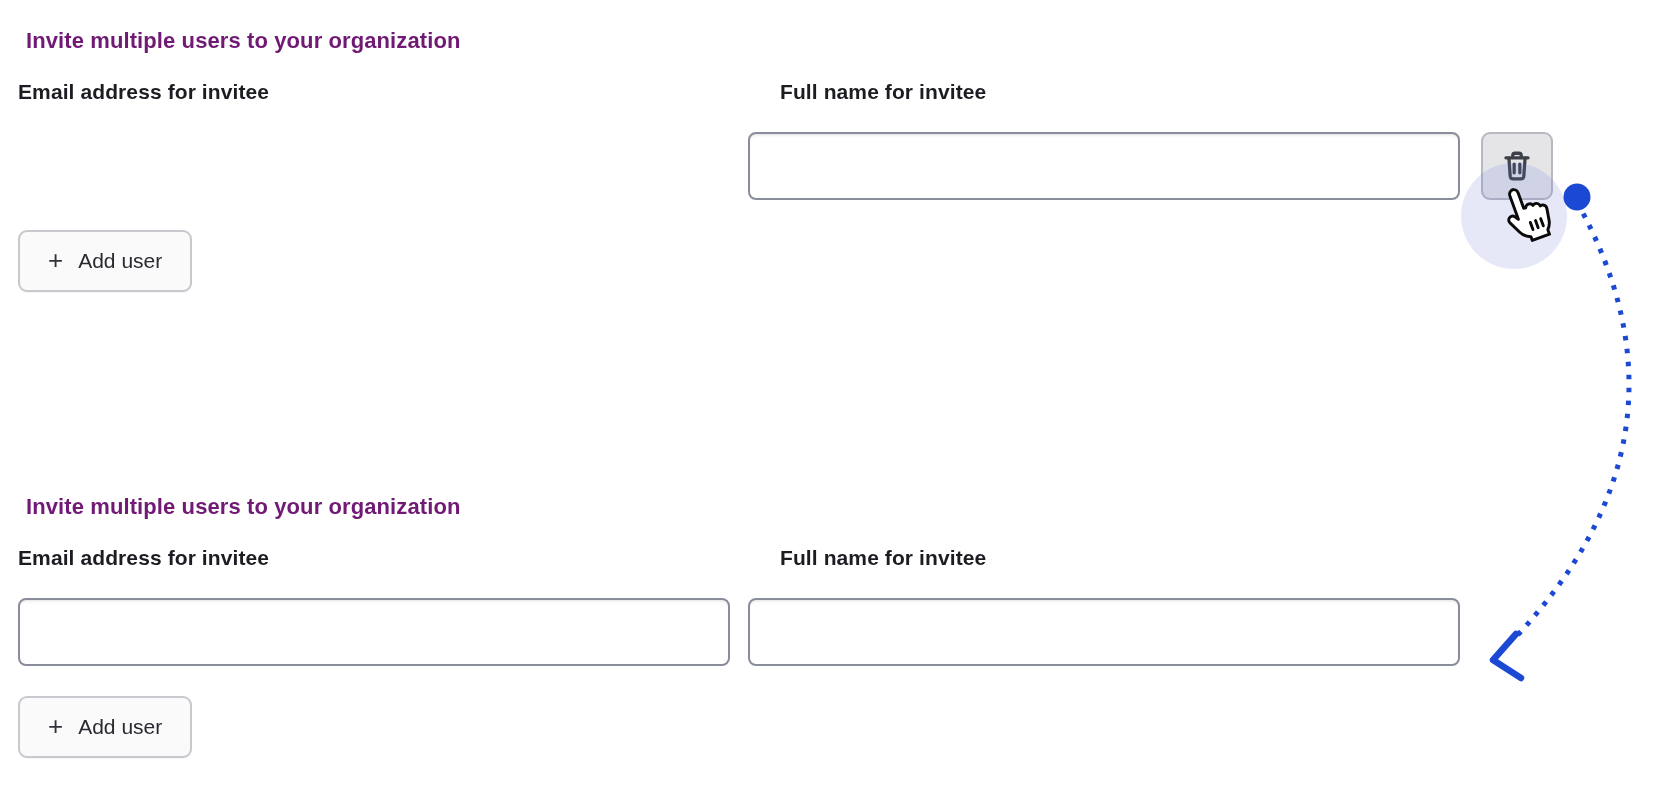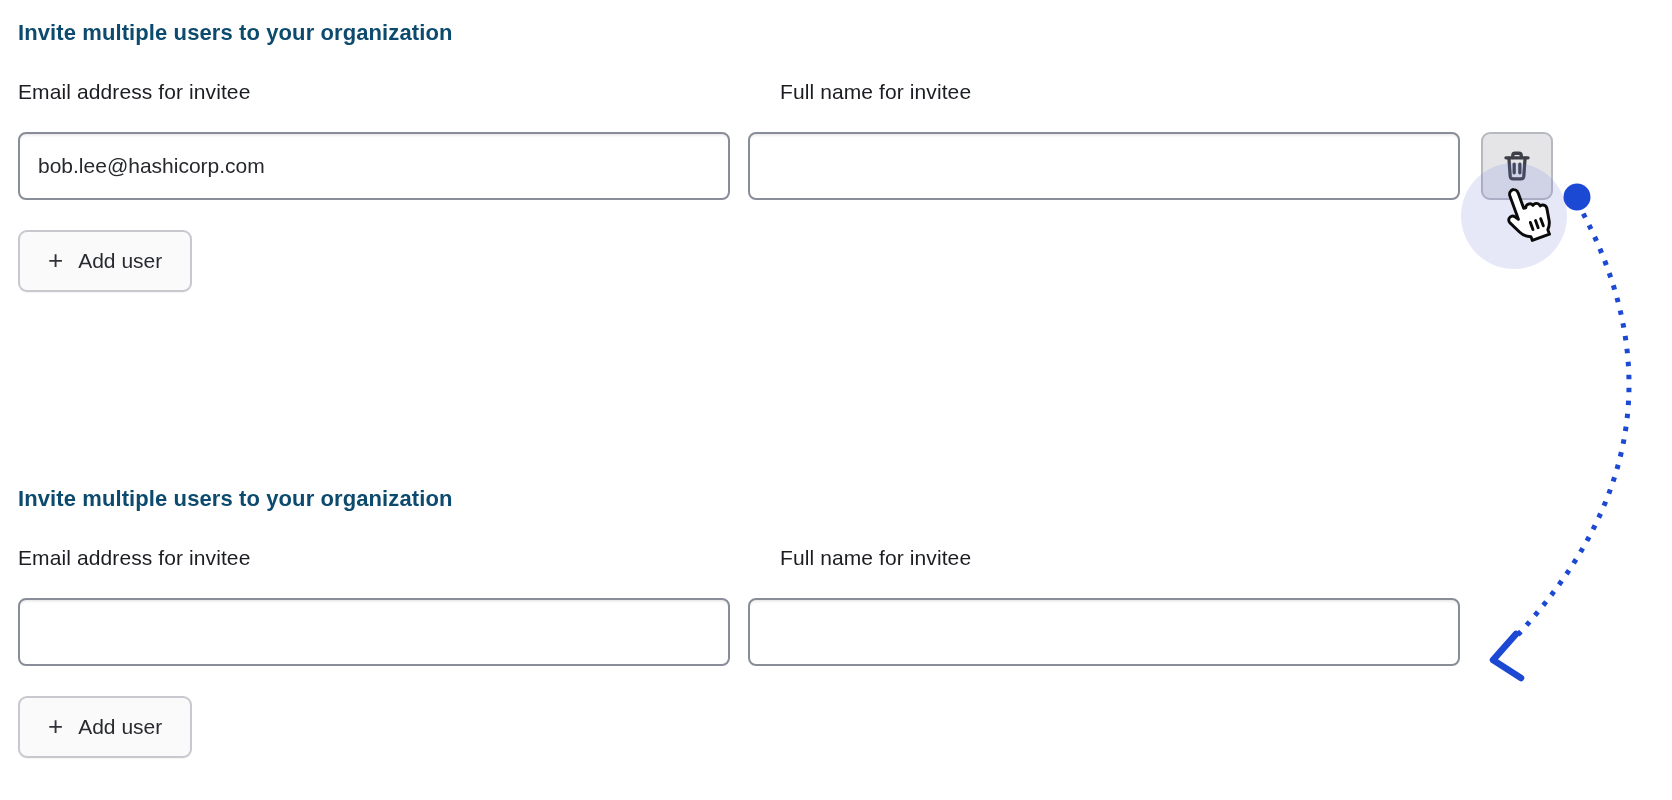--- a/index.html
+++ b/index.html
@@ -4,26 +4,26 @@
 <style>
   html,body{margin:0;padding:0;}
   body{
     width:1672px;height:800px;position:relative;overflow:hidden;
     background:#ffffff;
     font-family:"Liberation Sans","DejaVu Sans",sans-serif;
     -webkit-font-smoothing:antialiased;
   }
   .form-snapshot{position:absolute;left:18px;width:1640px;height:310px;}
   .form-snapshot h2{
-    position:absolute;top:0;left:0;margin:0;
-    font-size:22px;font-weight:700;color:#0c4a6e;letter-spacing:.1px;
+    position:absolute;top:0;left:0;margin:8px;
+    font-size:22px;font-weight:700;color:#701a75;letter-spacing:.1px;
   }
   .field-label{
     position:absolute;top:60px;
-    font-size:21px;font-weight:400;color:#1b1d22;letter-spacing:.1px;
+    font-size:21px;font-weight:700;color:#1b1d22;letter-spacing:.1px;
   }
   .email-label{left:0;}
   .name-label{left:730px;margin-left:32px;}
   .text-input{
     position:absolute;top:112px;height:68px;box-sizing:border-box;
     border:2px solid #898d99;border-radius:8px;background:#ffffff;
     box-shadow:inset 0 3px 3px -2px rgba(40,44,60,.14);
     font-family:"Liberation Sans","DejaVu Sans",sans-serif;
     font-size:21px;color:#26282e;padding:0 18px;outline:none;
   }
@@ -61,21 +61,20 @@
     transform:rotate(-20deg);transform-origin:19px 4px;
   }
 </style>
 </head>
 <body>
 
 <section class="form-snapshot" style="top:20px">
   <h2>Invite multiple users to your organization</h2>
   <span class="field-label email-label">Email address for invitee</span>
   <span class="field-label name-label">Full name for invitee</span>
-  <input class="text-input email-input" type="text" value="bob.lee@hashicorp.com" style="">
   <input class="text-input name-input" type="text" value="" style="">
   <button class="trash-btn">
     <svg width="34" height="34" viewBox="0 0 24 24" fill="none" stroke="#3d4048" stroke-width="2.3" stroke-linecap="round" stroke-linejoin="round">
       <path d="M4.2 6.2 h15.6"></path>
       <path d="M9 6 V4.6 a1.6 1.6 0 0 1 1.6-1.6 h2.8 a1.6 1.6 0 0 1 1.6 1.6 V6"></path>
       <path d="M6.3 6.4 l0.9 12.8 a2.1 2.1 0 0 0 2.1 1.9 h5.4 a2.1 2.1 0 0 0 2.1-1.9 L17.7 6.4"></path>
       <path d="M10 10.6 v6.2"></path>
       <path d="M14 10.6 v6.2"></path>
     </svg>
   </button>

